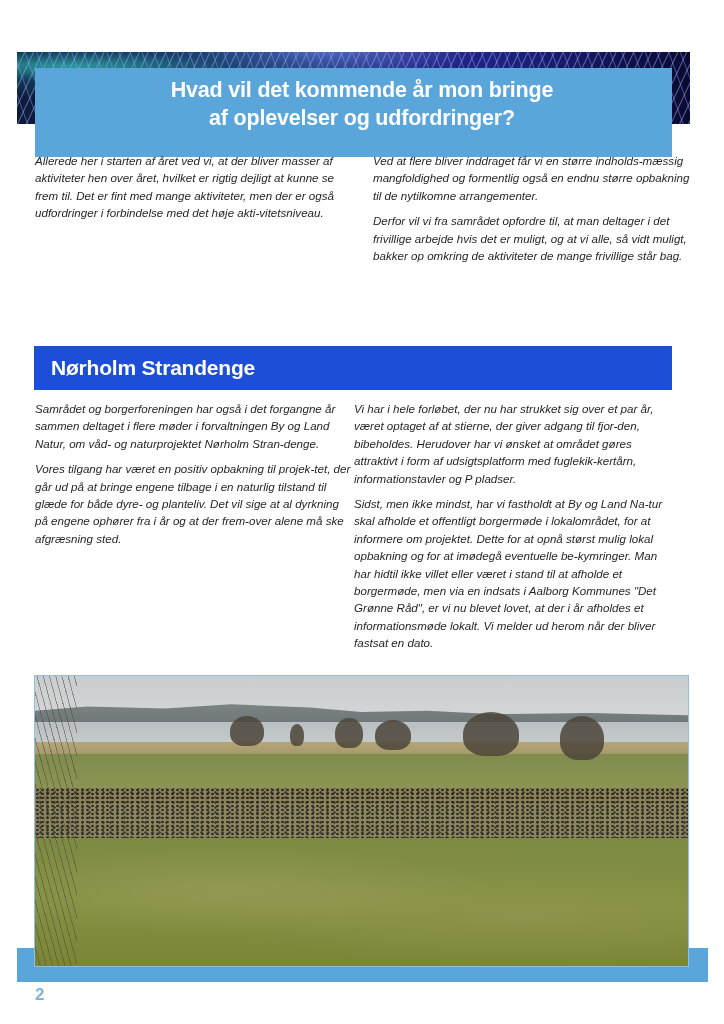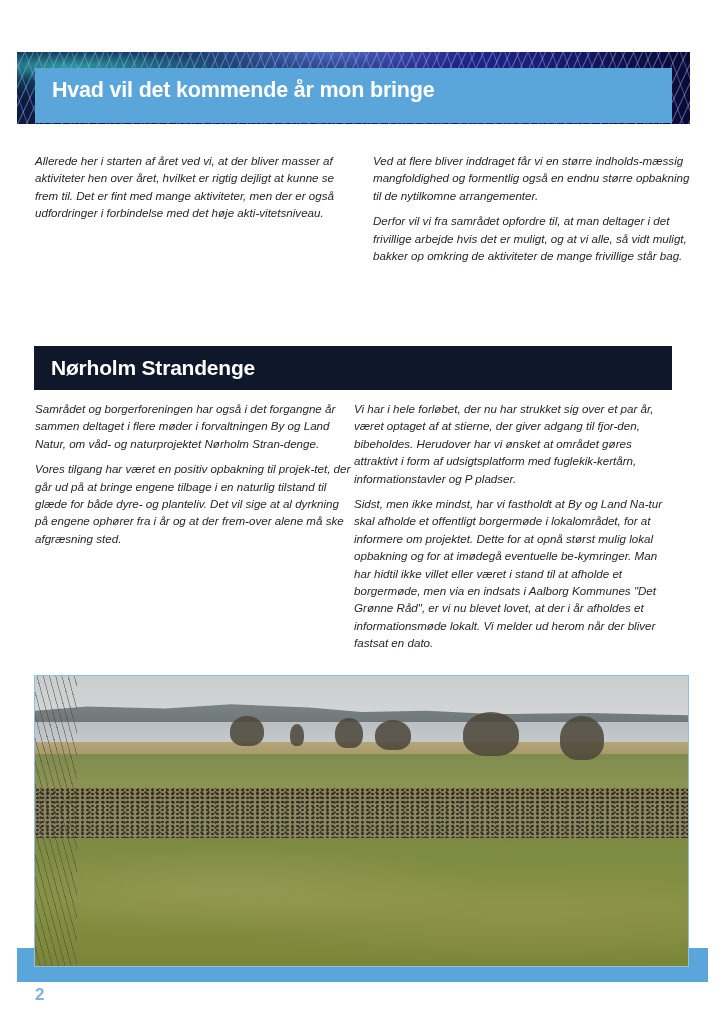--- a/index.html
+++ b/index.html
@@ -8,31 +8,31 @@
 
   
   .banner { position: absolute; left: 17px; top: 52px; width: 673px; height: 72px;
     background:
       repeating-linear-gradient(115deg, rgba(120,150,255,0.0) 0px, rgba(120,150,255,0.0) 6px, rgba(150,170,255,0.55) 7px, rgba(120,150,255,0.0) 8px),
       repeating-linear-gradient(70deg, rgba(90,120,240,0.0) 0px, rgba(90,120,240,0.0) 9px, rgba(140,160,255,0.45) 10px, rgba(90,120,240,0.0) 11px),
       radial-gradient(ellipse at 8% 20%, #2a9a9a 0%, rgba(20,80,100,0.6) 18%, rgba(10,10,60,0) 40%),
       radial-gradient(ellipse at 45% 0%, #5a6ad0 0%, rgba(40,40,140,0.4) 30%, rgba(0,0,40,0) 60%),
       linear-gradient(90deg, #0d1a3a 0%, #121a5a 40%, #1a1f7a 70%, #0a0a30 100%);
   }
-  .title-box { position: absolute; left: 35px; top: 68px; width: 637px; height: 55px;
-    background: #5aa5da; box-sizing: border-box; padding: 8px 0 0 17px; }
+  .title-box { position: absolute; left: 35px; top: 68px; width: 637px; height: 89px;
+    background: #5aa5da; box-sizing: border-box; padding: 8px 0 0 17px; text-align: center; }
   .title-box .t { color: #ffffff; font-family: "Liberation Sans", sans-serif; font-weight: bold;
     font-size: 21.5px; line-height: 28px; letter-spacing: -0.2px; }
 
   .col { position: absolute; width: 318px; font-family: "Liberation Sans", sans-serif;
     font-size: 11.6px; line-height: 17.4px; color: #231f20; font-style: italic; }
   .col p { margin: 0 0 8px 0; }
 
   .section-head { position: absolute; left: 34px; top: 346px; width: 638px; height: 44px;
-    background: #0f172a; box-sizing: border-box; padding: 8px 0 0 17px; }
+    background: #1d4ed8; box-sizing: border-box; padding: 8px 0 0 17px; }
   .section-head .t { color: #ffffff; font-family: "Liberation Sans", sans-serif; font-weight: bold;
     font-size: 21px; line-height: 28px; letter-spacing: -0.2px; }
 
   .bottom-strip { position: absolute; left: 17px; top: 948px; width: 691px; height: 34px; background: #5aa5da; }
 
   .photo { position: absolute; left: 34px; top: 675px; width: 655px; height: 292px;
     border: 1px solid #8fbfe6; box-sizing: border-box; overflow: hidden; }
   .sky { position: absolute; left: 0; top: 0; width: 100%; height: 42px;
     background: linear-gradient(180deg, #c9cdcf 0%, #d4d6d6 100%); }
   .far-hills { position: absolute; left: 0; top: 26px; width: 100%; height: 22px;
@@ -62,20 +62,21 @@
   .page-num { position: absolute; left: 35px; top: 985px; color: #7fb3e0;
     font-family: "Liberation Sans", sans-serif; font-weight: bold; font-size: 17px; }
 </style>
 </head>
 <body>
 
 <div class="banner"></div>
 
 <div class="title-box">
   <div class="t">Hvad vil det kommende år mon bringe</div>
+  <div class="t">af oplevelser og udfordringer?</div>
 </div>
 
 <div class="col" style="left:35px; top:152px;">
   <p>Allerede her i starten af året ved vi, at der bliver masser af aktiviteter hen over året, hvilket er rigtig dejligt at kunne se frem til. Det er fint med mange aktiviteter, men der er også udfordringer i forbindelse med det høje akti-vitetsniveau.</p>
 </div>
 
 <div class="col" style="left:373px; top:152px;">
   <p>Ved at flere bliver inddraget får vi en større indholds-mæssig mangfoldighed og formentlig også en endnu større opbakning til de nytilkomne arrangementer.</p>
   <p>Derfor vil vi fra samrådet opfordre til, at man deltager i det frivillige arbejde hvis det er muligt, og at vi alle, så vidt muligt, bakker op omkring de aktiviteter de mange frivillige står bag.</p>
 </div>

